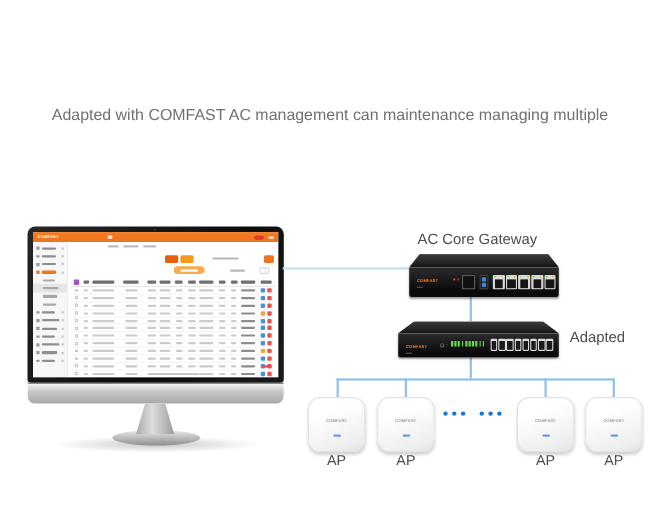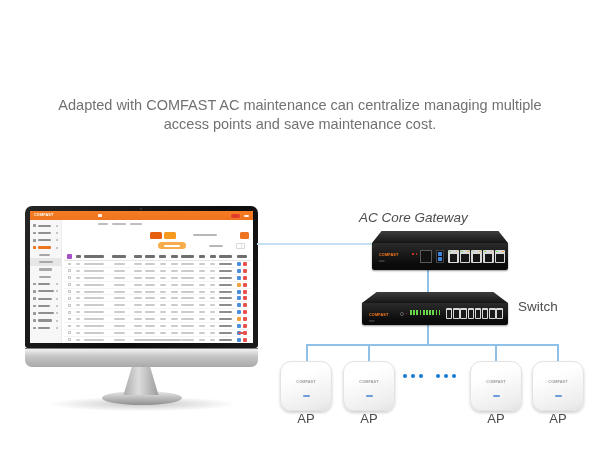--- a/index.html
+++ b/index.html
@@ -77,21 +77,21 @@
   
   .line{background:var(--line-blue,#8fc0e8);}
   .line-h-mon{left:257px;top:243px;width:115px;height:2px;background:var(--line-blue-light,#c3dff0);}
   .line-v-gw{left:427px;top:270px;width:1.5px;height:22px;}
   .line-v-sw{left:427px;top:325px;width:1.5px;height:19px;}
   .line-tree{left:306px;top:344px;width:252px;height:1.5px;}
   .drop{top:344px;width:1.5px;height:17px;}
 
   
   .dev-label{color:#4c4c4c;font-size:13.5px;}
-  .gw-label{left:359px;top:210px;width:150px;font-style:italic;}
+  .gw-label{left:359px;top:210px;width:150px;text-align:center;}
   .sw-label{left:518px;top:299px;}
   .gw{left:372px;top:231px;width:136px;}
   .dtop{height:12px;clip-path:polygon(7% 0,93% 0,100% 100%,0 100%);
         background:linear-gradient(180deg,#3d3d3d,#161616);}
   .dfront{height:27px;background:linear-gradient(180deg,#2b2b2b,#0a0a0a 80%);
           border-radius:0 0 2px 2px;position:relative;box-shadow:0 1px 2px rgba(0,0,0,.4);}
   .dlogo{position:absolute;left:7px;top:4px;color:var(--brand-orange,#ff7d1e);}
   .dlogo .sub{display:block;width:13px;height:1px;background:rgba(255,255,255,.75);margin:9px 0 0 0;}
   .gled-red{position:absolute;width:1.6px;height:1.6px;border-radius:50%;background:var(--led-red,#e8392f);}
   .gport0{position:absolute;left:48px;top:7px;width:12px;height:13px;background:#111;
@@ -128,22 +128,21 @@
   .ap-label{top:411px;width:52px;text-align:center;font-size:13px;color:#4c4c4c;}
   .dots{left:403px;top:374px;display:flex;align-items:center;gap:4px;}
   .dot{width:4px;height:4px;border-radius:50%;background:var(--dot-blue,#1678d3);}
 </style>
 </head>
 <body>
 
 <div class="stage">
 
   <div class="subtitle">
-    <span>Adapted with COMFAST AC maintenance can centralize managing multiple</span><br>
-    <span>access points and save maintenance cost.</span>
+    <span>Adapted with COMFAST AC management can maintenance managing multiple</span><br>
   </div>
 
   <div class="abs mon-shadow"></div>
   <div class="abs mon-base"></div>
   <div class="abs mon-neck"></div>
   <div class="abs mon-chin"></div>
   <div class="abs mon-bezel"></div>
   <div class="abs mon-cam"></div>
 
   <div class="abs screen">
@@ -837,21 +836,21 @@
           </div>
           <div class="eport">
             <span class="hole"></span>
             <span class="pled g"></span>
             <span class="pled a"></span>
           </div>
         </span>
     </div>
   </div>
 
-  <div class="abs dev-label sw-label">Switch</div>
+  <div class="abs dev-label sw-label">Adapted</div>
   <div class="abs sw">
     <div class="dtop"></div>
     <div class="dfront">
       <span class="micro dlogo">
         <span>COMFAST</span><span class="sub"></span>
       </span>
       <span class="sbtn-dot"></span>
       <span class="gled-red" style="left:43.5px;top:9.5px"></span>
       <span class="sleds" id="sleds">
           <div class="gled"></div>

